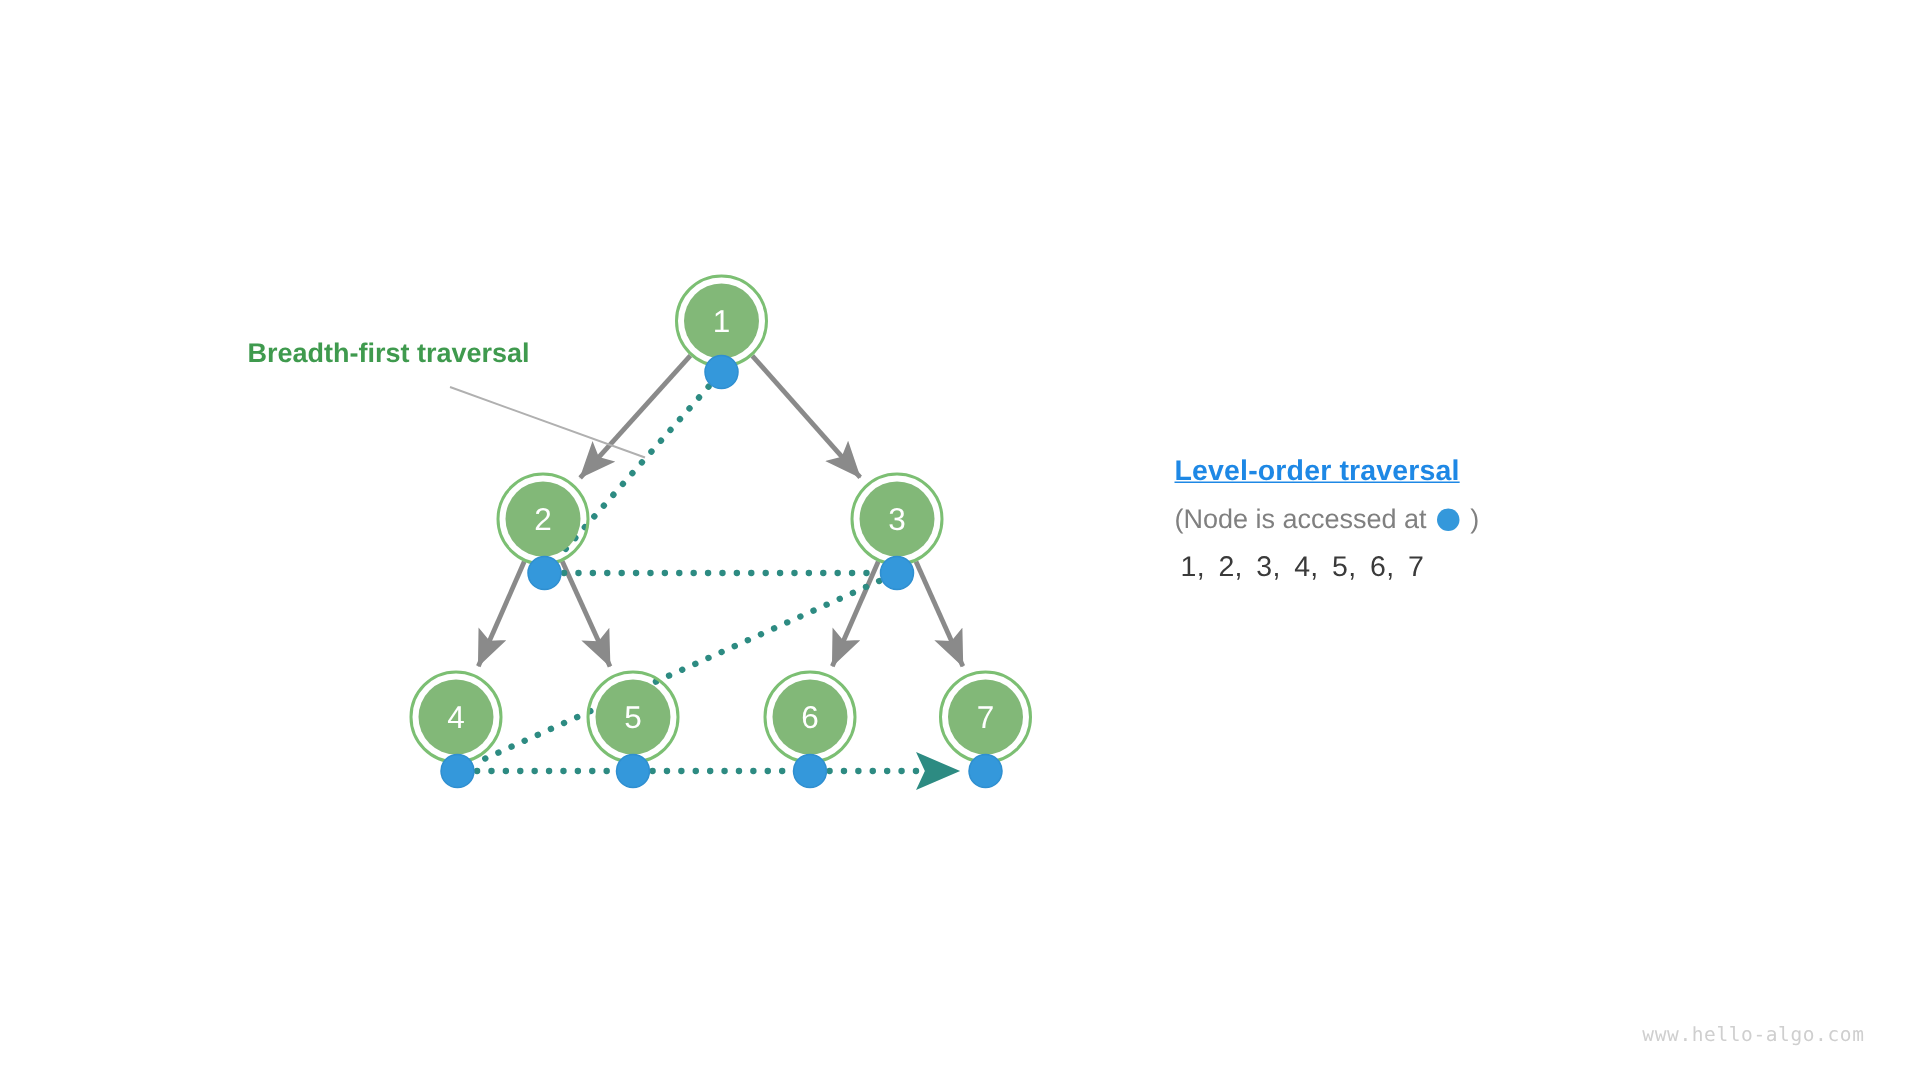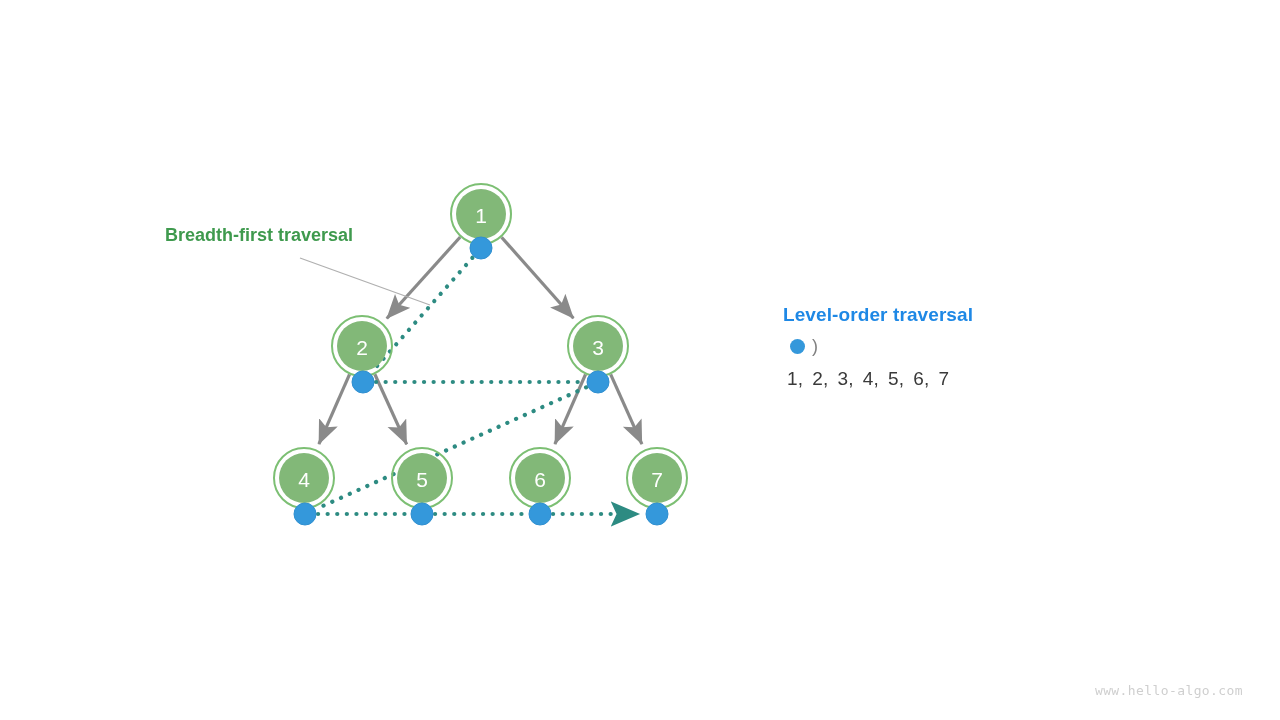--- a/index.html
+++ b/index.html
@@ -48,20 +48,21 @@
     width: 420px;
   }
   .legend-title {
     font-size: 19px;
     font-weight: bold;
     color: #1e88e5;
     letter-spacing: 0.1px;
     line-height: 24px;
     margin: 0 0 7px 0;
     white-space: nowrap;
+    text-decoration: underline;
   }
   .legend-sub {
     font-size: 18px;
     color: #808080;
     line-height: 24px;
     margin: 0 0 9px 0;
     white-space: nowrap;
     display: flex;
     align-items: center;
   }
@@ -177,20 +178,21 @@
 
     <g>
       <line id="leader-line" stroke="#b0b0b0" stroke-width="1.3" x1="300" y1="258" x2="430" y2="305"></line>
       <text id="bfs-caption" class="bfs-caption" x="165" y="241" fill="#3f9a4e">Breadth-first traversal</text>
     </g>
   </svg>
 
   <div class="legend">
     <div class="legend-title">Level-order traversal</div>
     <div class="legend-sub">
+      <span>(Node is accessed at</span>
       <span class="dot-inline"></span>
       <span>)</span>
     </div>
     <div class="legend-seq" id="legend-seq"><span>1</span><span class="sep">,</span><span>2</span><span class="sep">,</span><span>3</span><span class="sep">,</span><span>4</span><span class="sep">,</span><span>5</span><span class="sep">,</span><span>6</span><span class="sep">,</span><span>7</span></div>
   </div>
 
   <div class="watermark">www.hello-algo.com</div>
 </div>
 
 </body></html>

